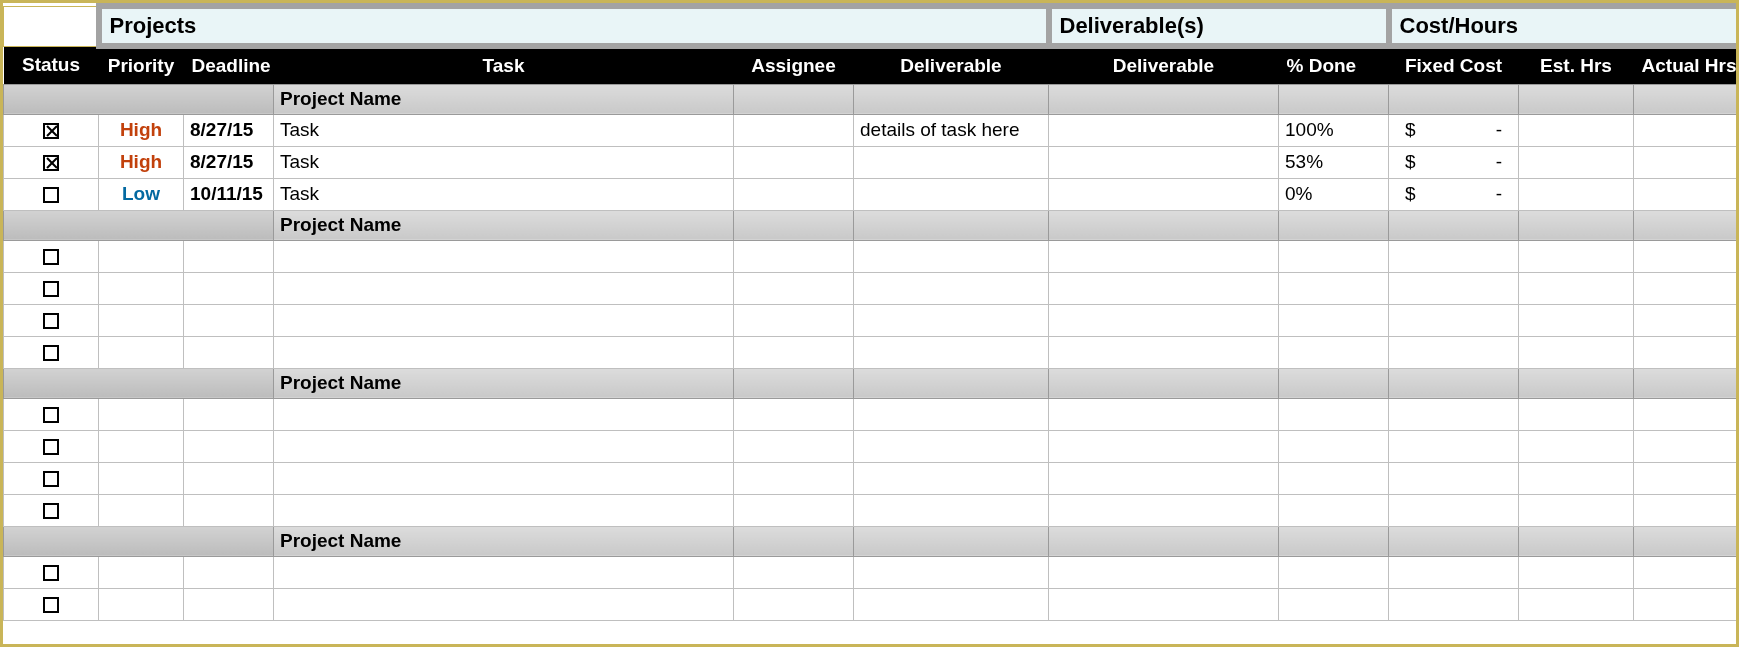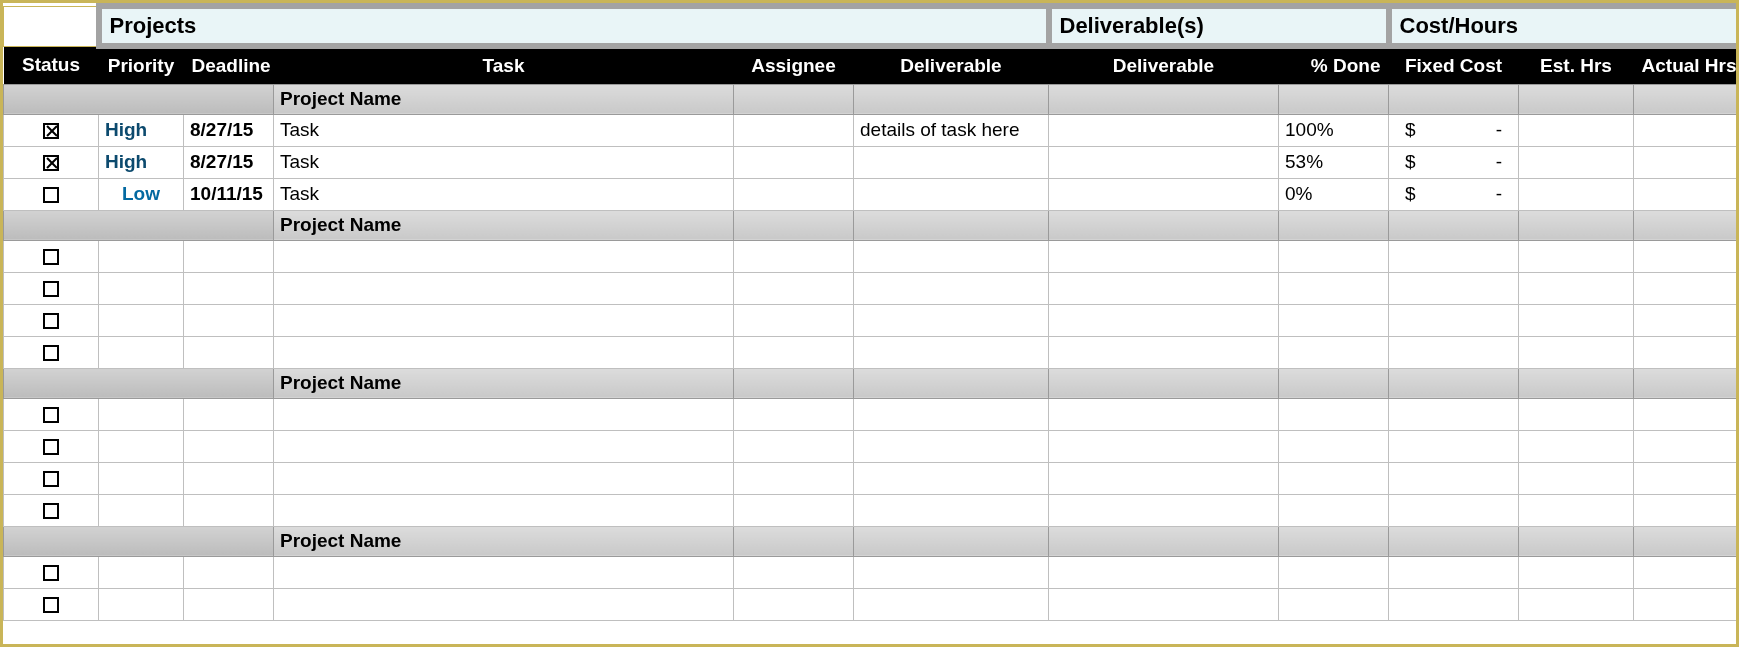--- a/index.html
+++ b/index.html
@@ -45,21 +45,21 @@
     color: #fff;
     font-weight: 700;
     font-size: 19px;
     border: none;
     height: 38px;
     padding: 6px 8px;
     white-space: nowrap;
   }
   .colhead td.center { text-align: center; }
   .colhead td.left   { text-align: center; }
-  .colhead td.right  { text-align: right; }
+  .colhead td.right  { }
 
   .group td {
     background: #d6d6d6;
     background: linear-gradient(#dcdcdc,#c9c9c9);
     font-weight: 700;
     font-size: 19px;
     border: 1px solid #9a9a9a;
     height: 30px;
     padding: 2px 6px;
     margin-left: 41px;
@@ -69,21 +69,21 @@
   .row td {
     background: #fff;
     font-size: 19px;
     padding: 2px 6px;
     height: 32px;
   }
   .row td.center { text-align: center; }
   .row td.right  { text-align: left; }
   .row td.bold   { font-weight: 700; }
 
-  .prio-high { color: #0c4a6e; font-weight: 700; text-align: left;}
+  .prio-high { color: #c2410c; font-weight: 700; text-align: center;}
   .prio-low  { color: #0369a1; font-weight: 700; text-align: center;}
 
   .chk {
     display: inline-block;
     width: 16px; height: 16px;
     border: 2px solid #000;
     position: relative;
     vertical-align: middle;
   }
   .chk.filled::before,

